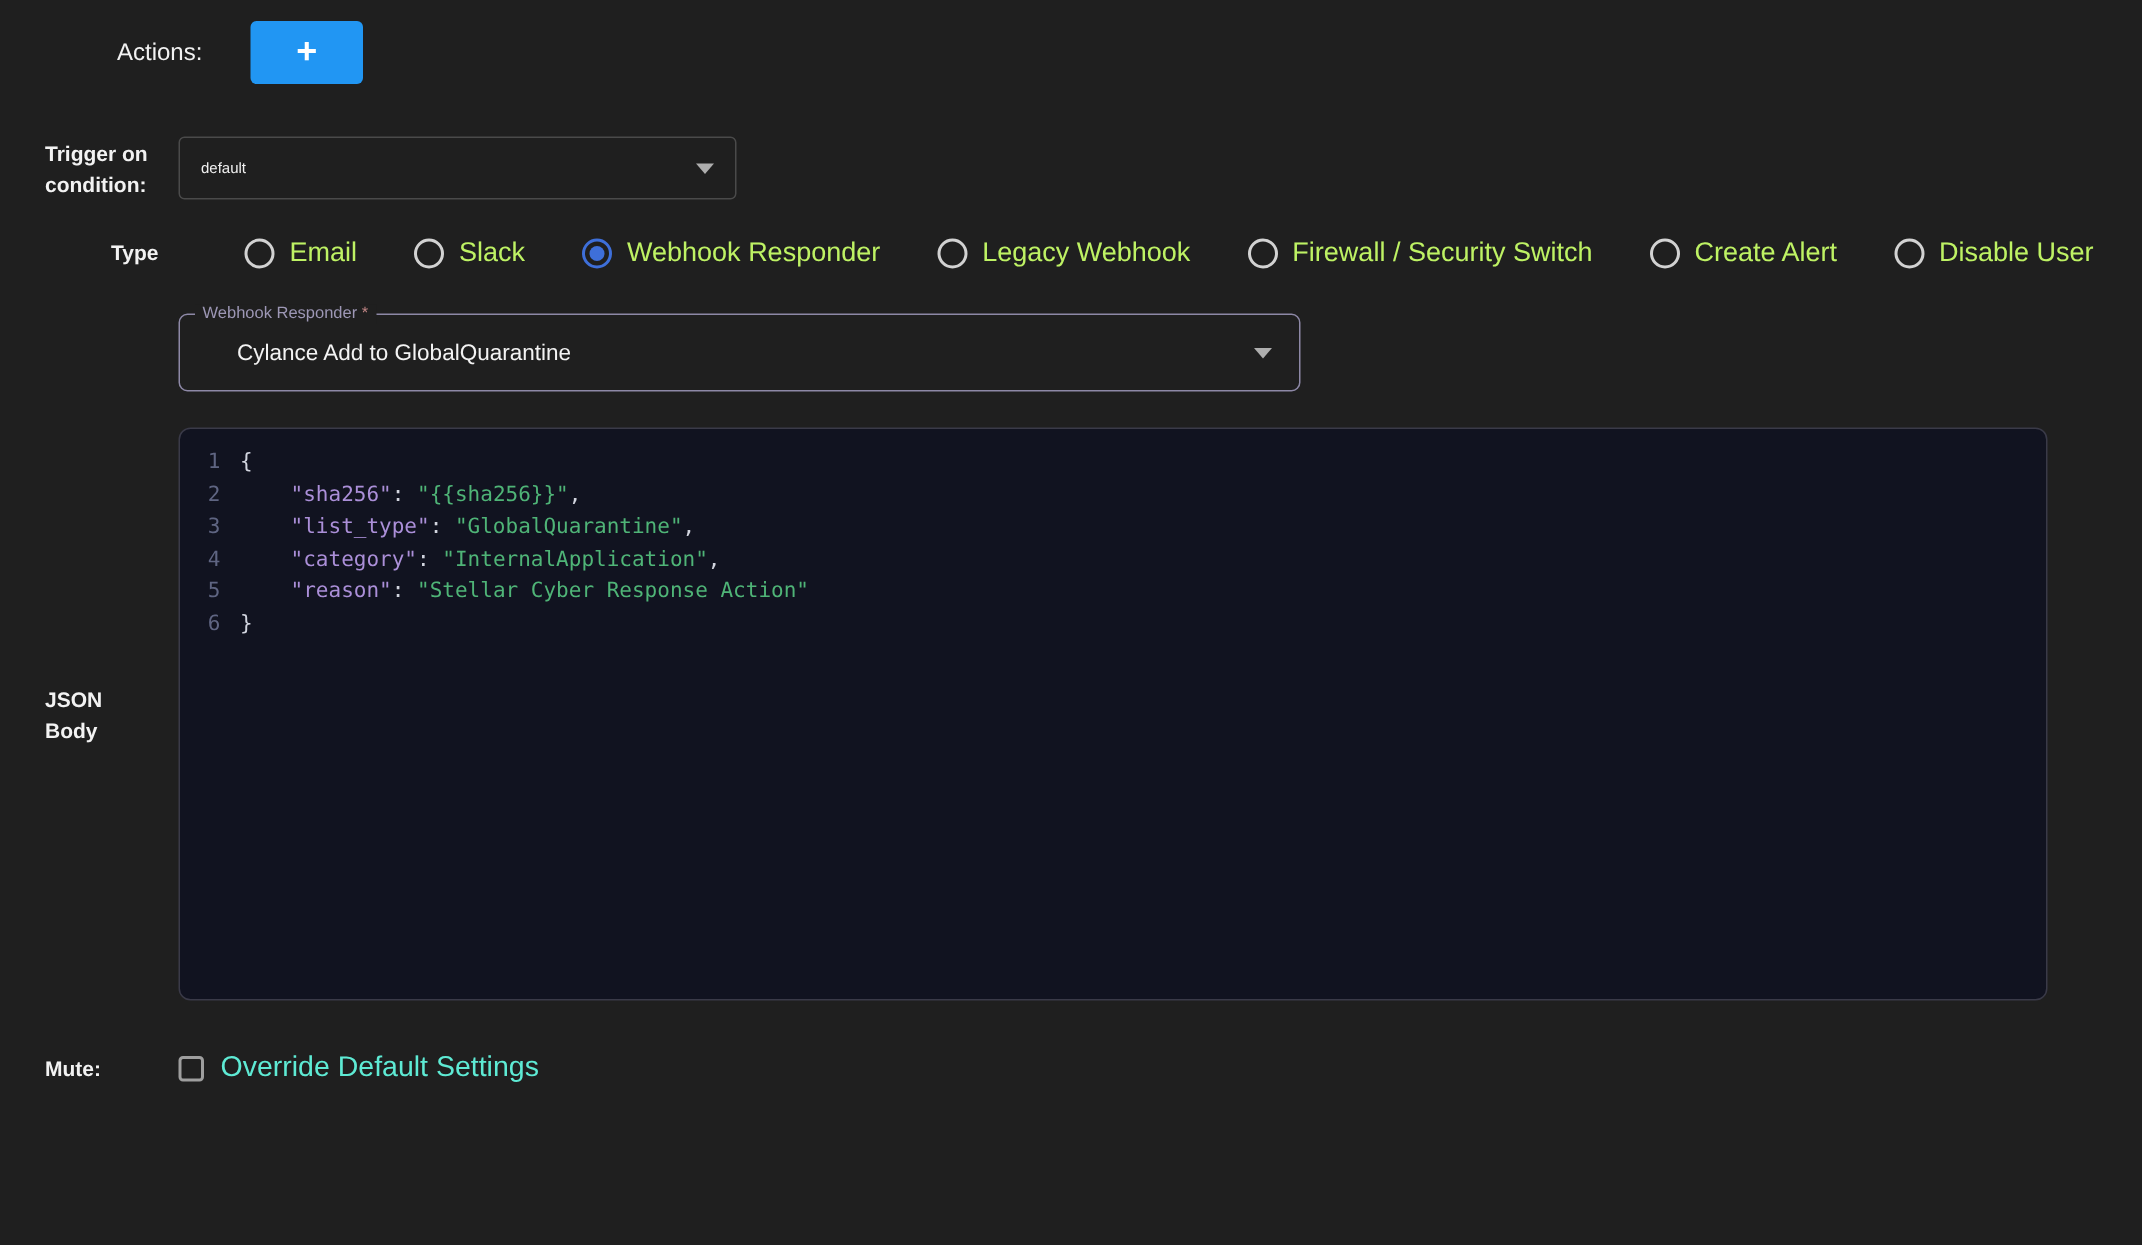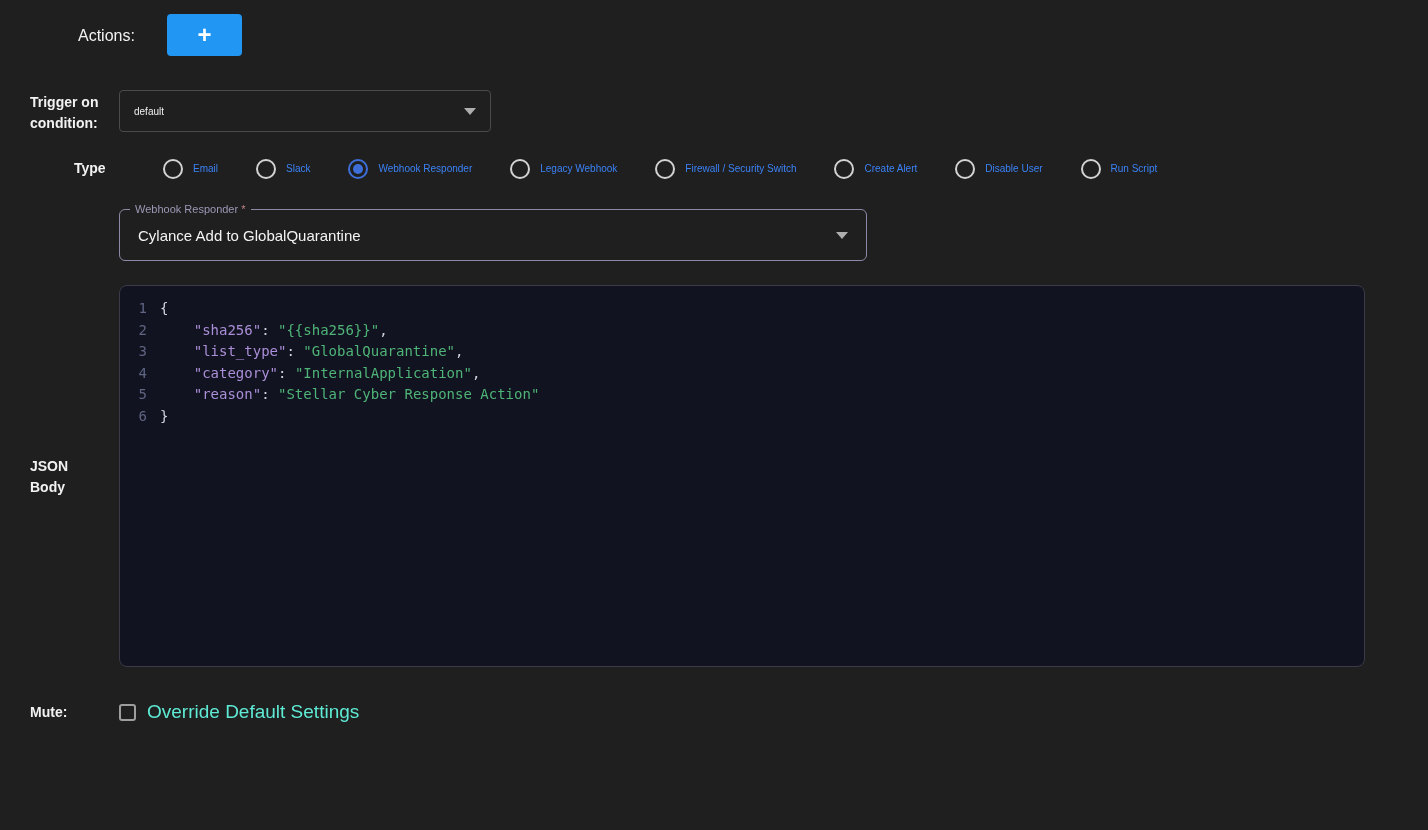--- a/index.html
+++ b/index.html
@@ -5,21 +5,21 @@
   * { box-sizing: border-box; margin: 0; padding: 0; }
   html, body { width: 1428px; height: 830px; }
   body {
     background: #1f1f1f;
     font-family: "Liberation Sans", sans-serif;
     color: #ffffff;
     overflow: hidden;
     position: relative;
   }
   .form { padding-left: 30px; padding-top: 14px; }
-  .row { display: flex; align-items: flex-start; }
+  .row { display: flex; align-items: center; }
   .label-col {
     width: 70px;
     margin-right: 19px;
     flex-shrink: 0;
     font-size: 14px;
     font-weight: bold;
     line-height: 21px;
     color: #f2f2f2;
     padding-top: 2px;
   }
@@ -68,39 +68,39 @@
     margin-right: 10px; position: relative; flex-shrink: 0;
     background: transparent;
   }
   .radio-circle.selected { border-color: #3e6fd9; }
   .radio-circle.selected::after {
     content: ""; position: absolute;
     left: 50%; top: 50%; transform: translate(-50%, -50%);
     width: 10px; height: 10px; border-radius: 50%;
     background: #3e6fd9;
   }
-  .radio-text { font-size: 10px; color: #3b82f6; }
+  .radio-text { font-size: 18px; color: #bef264; }
   
   .row-webhook { margin-top: 30px; }
   .outlined-select {
     position: relative;
     width: 748px; height: 52px;
     border: 1px solid #8d88a6; border-radius: 6px;
     display: flex; align-items: center;
     padding: 0 18px;
     cursor: pointer;
     background: #1f1f1f;
   }
   .outlined-select .floating-label {
     position: absolute; top: -7px; left: 10px;
     background: #1f1f1f; padding: 0 5px;
     font-size: 11px; color: #9d97b5; line-height: 13px;
   }
   .outlined-select .floating-label .req { color: #c08585; }
-  .outlined-select .select-value { flex: 1; font-size: 15px; color: #f3f3f3; }
+  .outlined-select .select-value { flex: 1; font-size: 15px; color: #f3f3f3; margin-left: 20px; }
   
   .row-path { margin-top: 33px; align-items: center; }
   .text-input {
     width: 1262px; height: 40px;
     background: #1e1e1e;
     border: 1px solid #404040; border-radius: 6px;
     color: #e8e8e8; font-size: 14px;
     padding: 0 16px;
     font-family: "Liberation Sans", sans-serif;
     outline: none;

